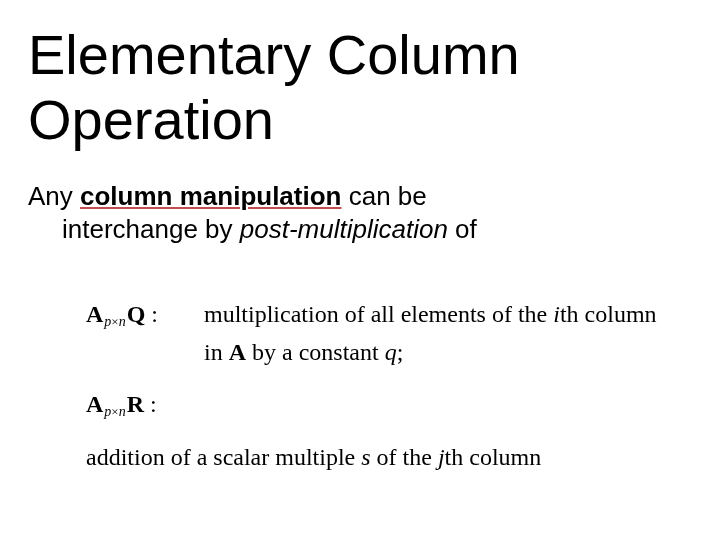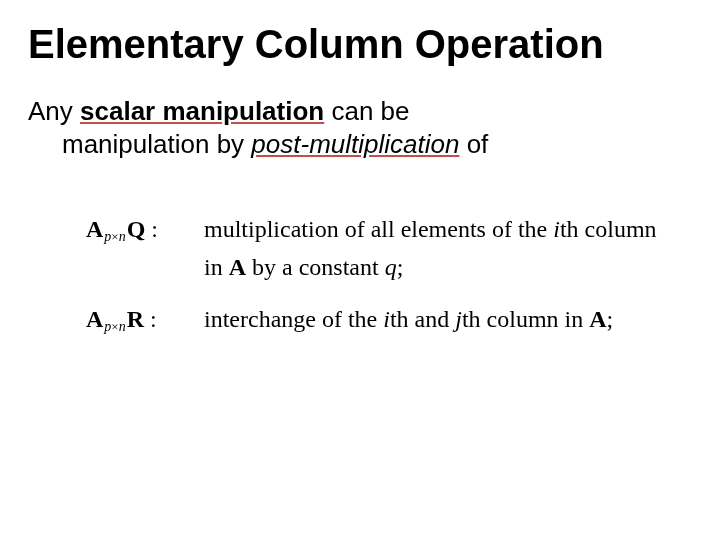--- a/index.html
+++ b/index.html
@@ -12,22 +12,22 @@
     color: #000000;
   }
   .slide {
     box-sizing: border-box;
     width: 720px;
     height: 540px;
     padding: 16px 28px 0 28px;
     position: relative;
   }
   .title {
-    font-size: 40px;
-    font-weight: 700;
+    font-size: 56px;
+    font-weight: 400;
     letter-spacing: 0px;
     margin: 6px 0 28px 0;
   }
   .body {
     font-size: 26px;
     line-height: 1.28;
     margin-left: 0;
   }
   .body .indent {
     display: block;
@@ -36,21 +36,20 @@
   .bold {
     font-weight: 700;
   }
   .kw {
     text-decoration: underline;
     text-decoration-color: #c0504d;
     text-underline-offset: 2px;
   }
   .kw-em {
     font-style: italic;
-    text-decoration: underline;
     text-decoration-color: #c0504d;
     text-underline-offset: 2px;
   }
   .defs {
     margin-top: 48px;
     margin-left: 58px;
     font-family: "Times New Roman", Times, serif;
     font-size: 24px;
     line-height: 1.6;
   }
@@ -88,46 +87,46 @@
   }
 </style>
 </head>
 <body>
 
 <div class="slide">
 
   <div class="title">Elementary Column Operation</div>
 
   <div class="body">
-    <span>Any </span><span class="bold kw">scalar manipulation</span><span> can be</span>
+    <span>Any </span><span class="bold kw">column manipulation</span><span> can be</span>
     <span class="indent">
-      <span>manipulation by </span><span class="kw-em">post-multiplication</span><span> of</span>
+      <span>interchange by </span><span class="kw-em">post-multiplication</span><span> of</span>
     </span>
   </div>
 
   <div class="defs">
 
     <div class="row">
       <div class="sym">
         <span class="bA">A</span><span class="sub"><span>p</span><span class="times">×</span><span>n</span></span><span class="bA">Q</span><span> :</span>
       </div>
       <div class="txt">
         <span>multiplication of all elements of the </span><span class="i">i</span><span>th column</span><br>
         <span>in </span><span class="bA">A</span><span> by a constant </span><span class="i">q</span><span>;</span>
       </div>
     </div>
 
     <div class="row">
       <div class="sym">
         <span class="bA">A</span><span class="sub"><span>p</span><span class="times">×</span><span>n</span></span><span class="bA">R</span><span> :</span>
       </div>
-      <div class="txt">
-        <span>interchange of the </span><span class="i">i</span><span>th and </span><span class="i">j</span><span>th column in </span><span class="bA">A</span><span>;</span>
-      </div>
     </div>
 
     <div class="row">
+      <div class="txt">
+        <span>addition of a scalar multiple </span><span class="i">s</span><span> of the </span><span class="i">j</span><span>th column</span>
+      </div>
     </div>
 
 
   </div>
 
 </div>
 
 </body></html>

